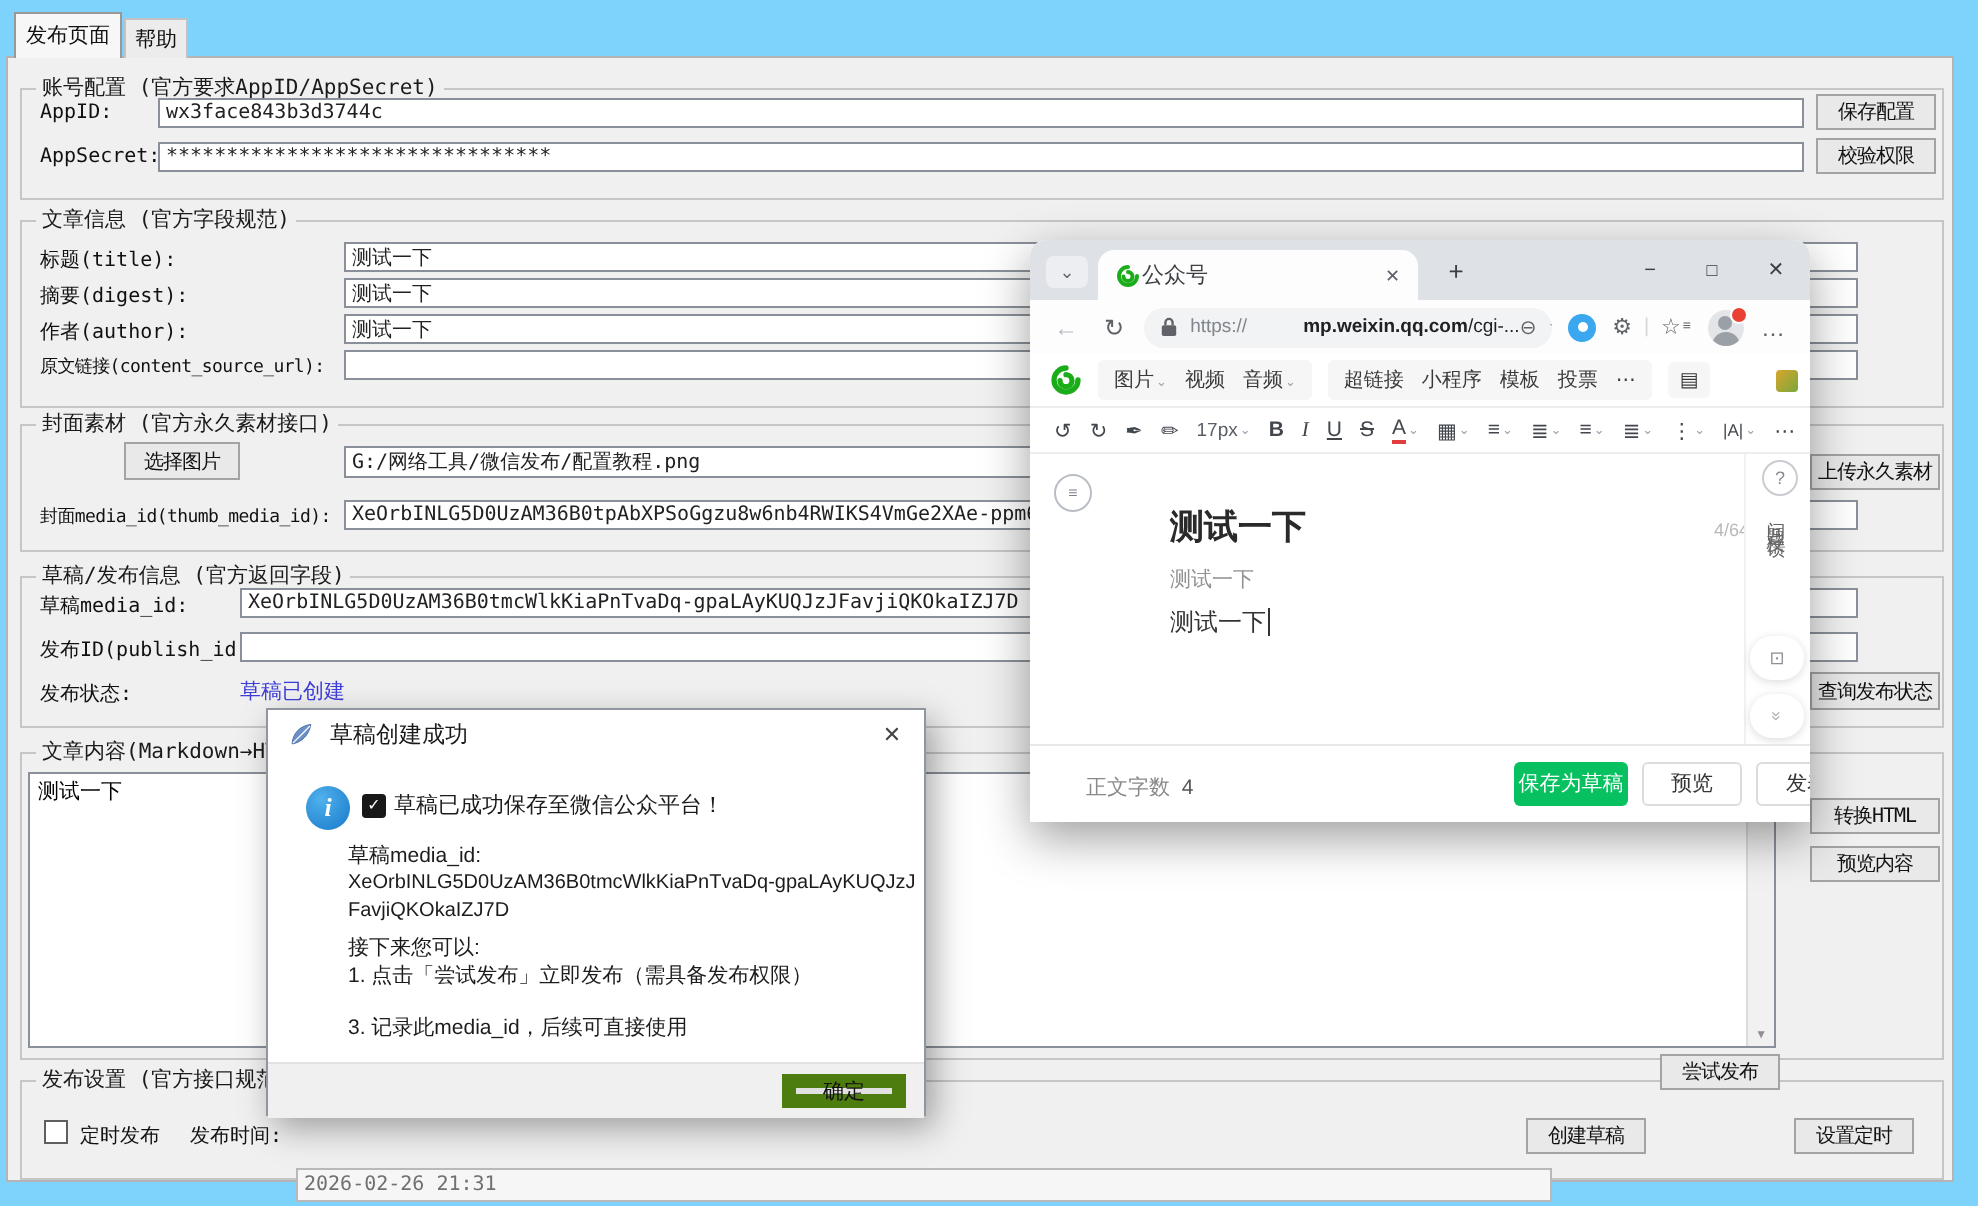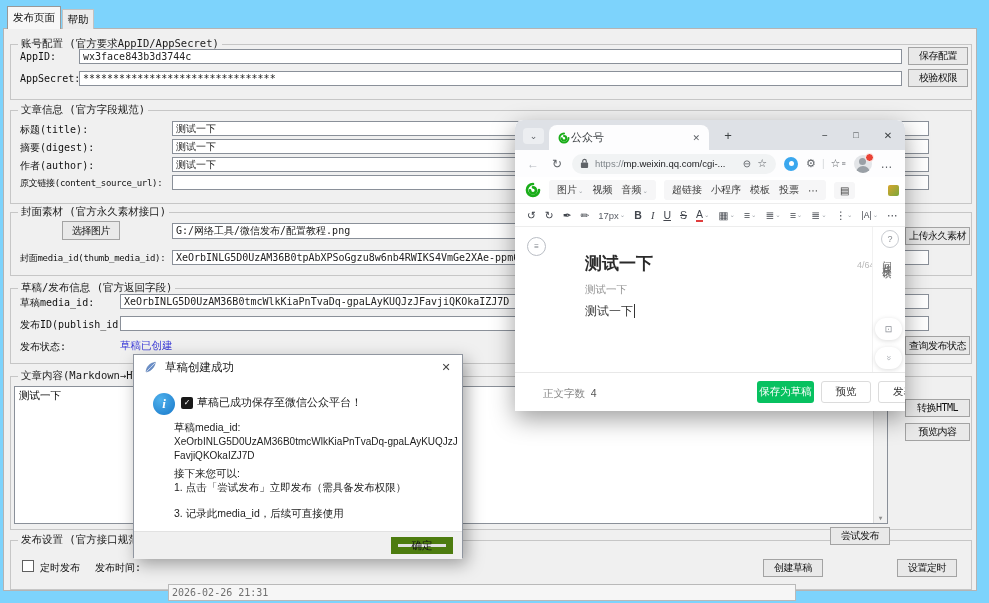--- a/index.html
+++ b/index.html
@@ -144,21 +144,21 @@
       <span>▼</span>
     </div>
     <div class="btn" style="left:905px;top:399px;width:65px;height:18px;">转换HTML</div>
     <div class="btn" style="left:905px;top:423px;width:65px;height:18px;">预览内容</div>
 
     <div class="grp" style="left:10px;top:540px;width:960px;height:48px;"></div>
     <div class="grp-t" style="left:18px;top:533px;">发布设置 (官方接口规范)</div>
     <div class="cb" style="left:22px;top:560px;"></div>
     <div class="lbl" style="left:40px;top:561px;">定时发布</div>
     <div class="lbl" style="left:95px;top:561px;">发布时间:</div>
-    <input class="inp dis" style="left: 148px; top: 584px; width: 628px; height: 17px; margin-left: 20px;" readonly="" value="2026-02-26 21:31">
+    <input class="inp dis" style="left: 148px; top: 584px; width: 628px; height: 17px;" readonly="" value="2026-02-26 21:31">
     <div class="btn" style="left:763px;top:559px;width:60px;height:18px;">创建草稿</div>
     <div class="btn" style="left:830px;top:527px;width:60px;height:18px;">尝试发布</div>
     <div class="btn" style="left:897px;top:559px;width:60px;height:18px;">设置定时</div>
   </div>
 
   <div class="dlg">
     <div class="dlg-title">
       <span style="margin-left:10px;display:inline-flex;">
         <svg viewBox="0 0 16 16" width="13" height="13">
             <path d="M2.5 13.5 C3 7 7 2.5 14 1.5 C13 8 8.5 12.5 2.5 13.5 Z" fill="#6b8fc9" stroke="#4a6fa5" stroke-width="0.6"></path>
@@ -204,21 +204,21 @@
       <span class="nav-ic" style="margin-left:12px;color:#b6bac0;">←</span>
       <span class="nav-ic" style="margin-left:13px;">↻</span>
       <div class="bw-url">
         <span style="margin-left:8px;display:inline-flex;">
           <svg width="9" height="11" viewBox="0 0 10 12">
               <rect x="1" y="5" width="8" height="6" rx="1" fill="#5f6368"></rect>
               <path d="M3 5 V3.5 a2 2 0 0 1 4 0 V5" stroke="#5f6368" fill="none" stroke-width="1.3"></path>
             </svg>
         </span>
         <span style="margin-left:6px;color:#80868b;">https://</span>
-          <span style="font-weight:normal;color:#202124;">mp.weixin.qq.com</span>
+          <span style="font-weight:bold;color:#202124;padding-left:28px;">mp.weixin.qq.com</span>
           <span>/cgi-...</span>
         <span style="margin-left:auto;margin-right:6px;font-size:10px;color:#5f6368;">⊖</span>
         <span style="margin-right:9px;font-size:11px;color:#5f6368;">☆</span>
       </div>
       <span style="margin-left:8px;width:14px;height:14px;border-radius:50%;background:#3aa7ee;display:inline-flex;align-items:center;justify-content:center;">
           <span style="width:5px;height:5px;border-radius:50%;background:#fff;"></span>
         </span>
       <span class="nav-ic" style="margin-left:8px;font-size:11px;">⚙</span>
       <span style="margin-left:6px;color:#d4d6d9;">|</span>
       <span style="margin-left:6px;display:inline-flex;align-items:center;color:#5f6368;">

